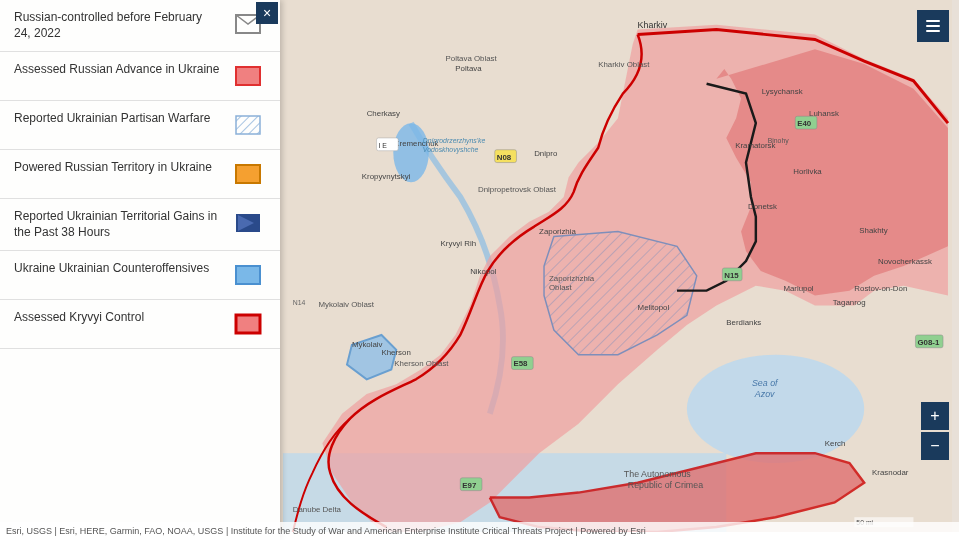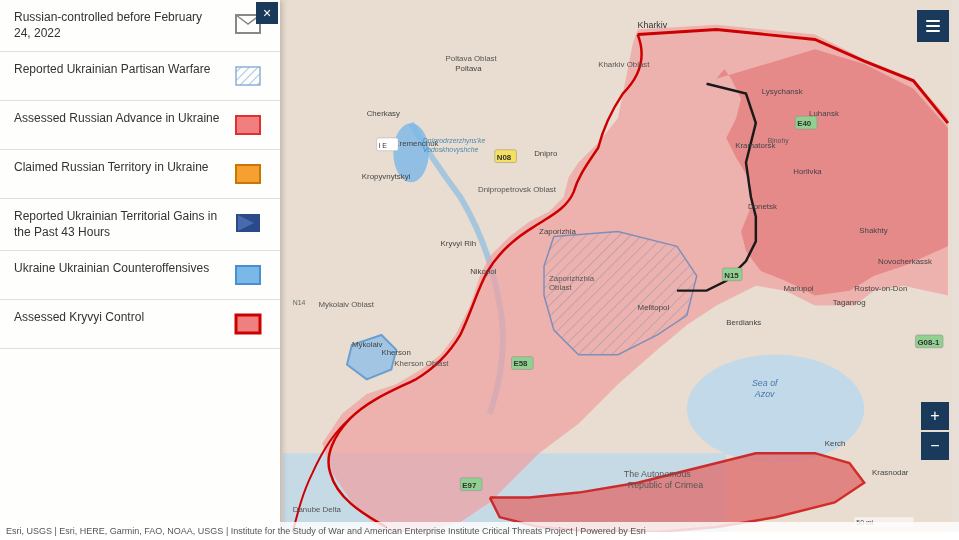--- a/index.html
+++ b/index.html
@@ -393,59 +393,59 @@
     <div class="legend-swatch">
       <svg width="28" height="22" viewBox="0 0 28 22">
         <rect x="2" y="2" width="24" height="18" fill="none" stroke="#888" stroke-width="2"></rect>
         <polyline points="2,2 14,11 26,2" fill="none" stroke="#888" stroke-width="1.5"></polyline>
       </svg>
     </div>
   </div>
 
   <div class="legend-item">
     <div style="flex:1">
+      <div class="legend-item-label">Assessed Russian Advance in Ukraine</div>
+    </div>
+    <div class="legend-swatch">
+      <svg width="28" height="22" viewBox="0 0 28 22">
+        <rect x="2" y="2" width="24" height="18" fill="#f08080" stroke="#e03030" stroke-width="2"></rect>
+      </svg>
+    </div>
+  </div>
+
+  <div class="legend-item">
+    <div style="flex:1">
       <div class="legend-item-label">Reported Ukrainian Partisan Warfare</div>
     </div>
     <div class="legend-swatch">
       <svg width="28" height="22" viewBox="0 0 28 22">
         <defs>
           <pattern id="legend-hatch" patternUnits="userSpaceOnUse" width="6" height="6" patternTransform="rotate(45)">
             <line x1="0" y1="0" x2="0" y2="6" stroke="#8ab0d8" stroke-width="1.5"></line>
           </pattern>
         </defs>
         <rect x="2" y="2" width="24" height="18" fill="url(#legend-hatch)" stroke="#8ab0d8" stroke-width="1.5"></rect>
       </svg>
     </div>
   </div>
 
   <div class="legend-item">
     <div style="flex:1">
-      <div class="legend-item-label">Assessed Russian Advance in Ukraine</div>
-    </div>
-    <div class="legend-swatch">
-      <svg width="28" height="22" viewBox="0 0 28 22">
-        <rect x="2" y="2" width="24" height="18" fill="#f08080" stroke="#e03030" stroke-width="2"></rect>
-      </svg>
-    </div>
-  </div>
-
-  <div class="legend-item">
-    <div style="flex:1">
-      <div class="legend-item-label">Claimed Russian Territory in Ukraine</div>
+      <div class="legend-item-label">Powered Russian Territory in Ukraine</div>
     </div>
     <div class="legend-swatch">
       <svg width="28" height="22" viewBox="0 0 28 22">
         <rect x="2" y="2" width="24" height="18" fill="#f5a030" stroke="#c87800" stroke-width="2"></rect>
       </svg>
     </div>
   </div>
 
   <div class="legend-item">
     <div style="flex:1">
-      <div class="legend-item-label">Reported Ukrainian Territorial Gains in the Past 43 Hours</div>
+      <div class="legend-item-label">Reported Ukrainian Territorial Gains in the Past 38 Hours</div>
     </div>
     <div class="legend-swatch">
       <svg width="28" height="22" viewBox="0 0 28 22">
         <polygon points="2,2 26,2 26,20 2,20" fill="#2a4a8a"></polygon>
         <polygon points="4,3 4,19 20,11" fill="#4a6ab0"></polygon>
       </svg>
     </div>
   </div>
 
   <div class="legend-item">

